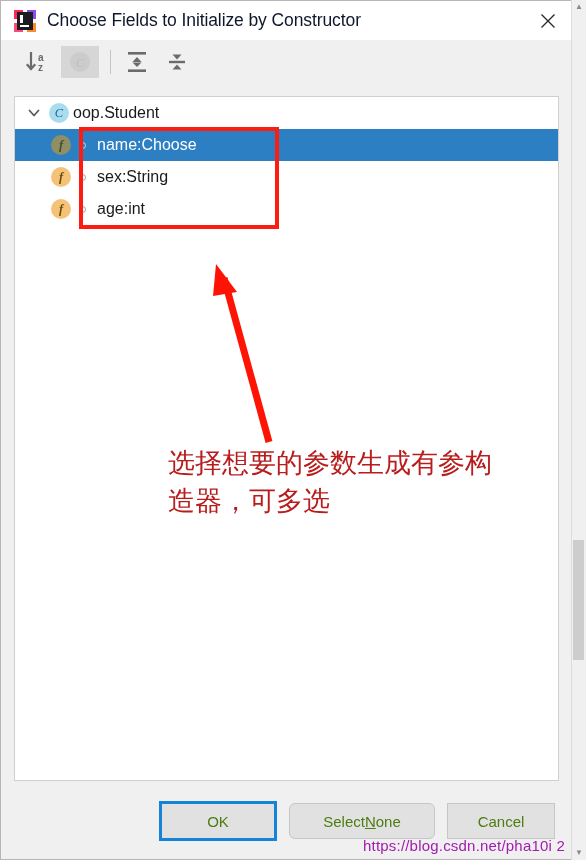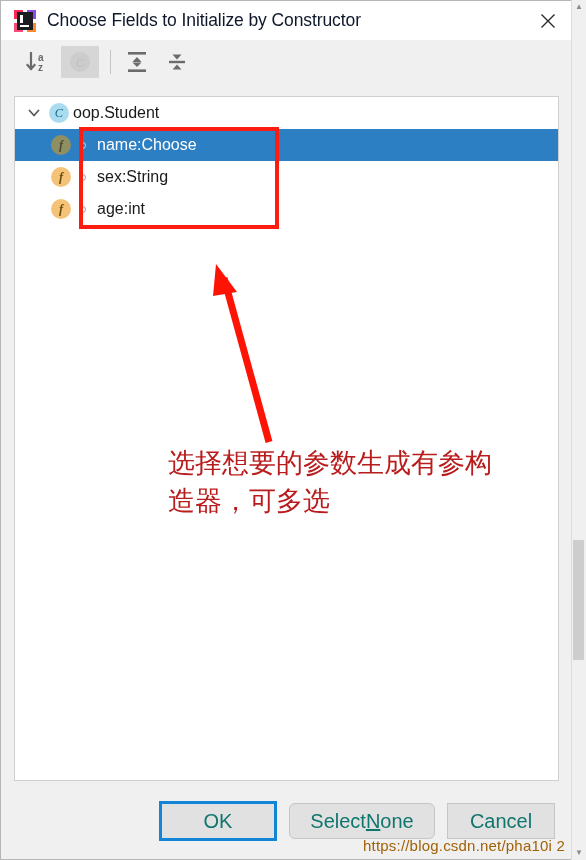--- a/index.html
+++ b/index.html
@@ -239,42 +239,42 @@
     align-items: center;
     justify-content: flex-end;
     padding-right: 18px;
     box-sizing: border-box;
   }
   .dlg-btn {
     height: 36px;
     background: #e1e1e1;
     border: 1px solid #c6c6c6;
     box-sizing: border-box;
-    font-size: 20px;
-    color: #0f766e;
+    font-size: 15px;
+    color: #4d7c0f;
     font-family: "Liberation Sans", sans-serif;
     display: flex; align-items: center; justify-content: center;
     margin-left: 12px;
     padding: 0 28px;
   }
   .dlg-btn.ok {
     width: 118px;
     border: 3px solid #1484d6;
     height: 40px;
   }
   .dlg-btn.select-none { width: 146px; border-radius: 6px; }
   .dlg-btn.cancel { width: 108px; }
   .mnemonic { text-decoration: underline; }
 
   
   #watermark {
     position: absolute;
     left: 362px; top: 836px;
     font-size: 15px;
-    color: #a16207;
+    color: #a21caf;
     font-family: "Liberation Sans", sans-serif;
     white-space: nowrap;
     letter-spacing: 0.2px;
   }
 </style>
 </head>
 <body>
 
 <div id="dialog">
 

